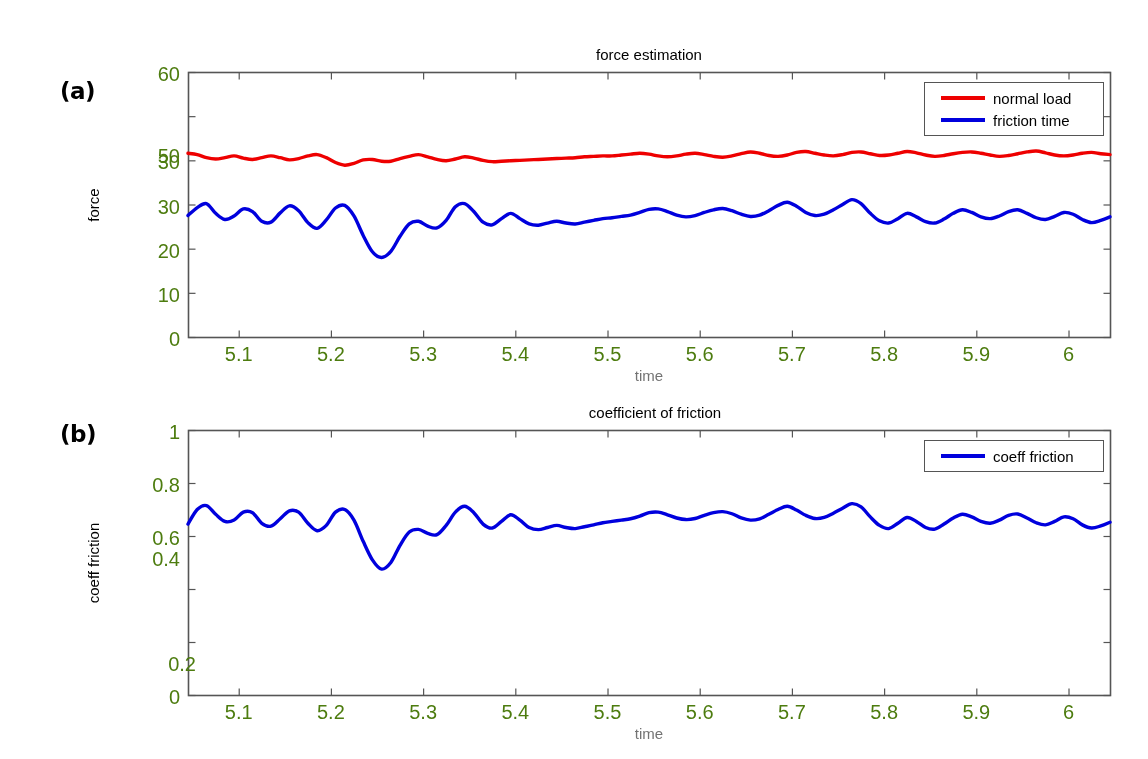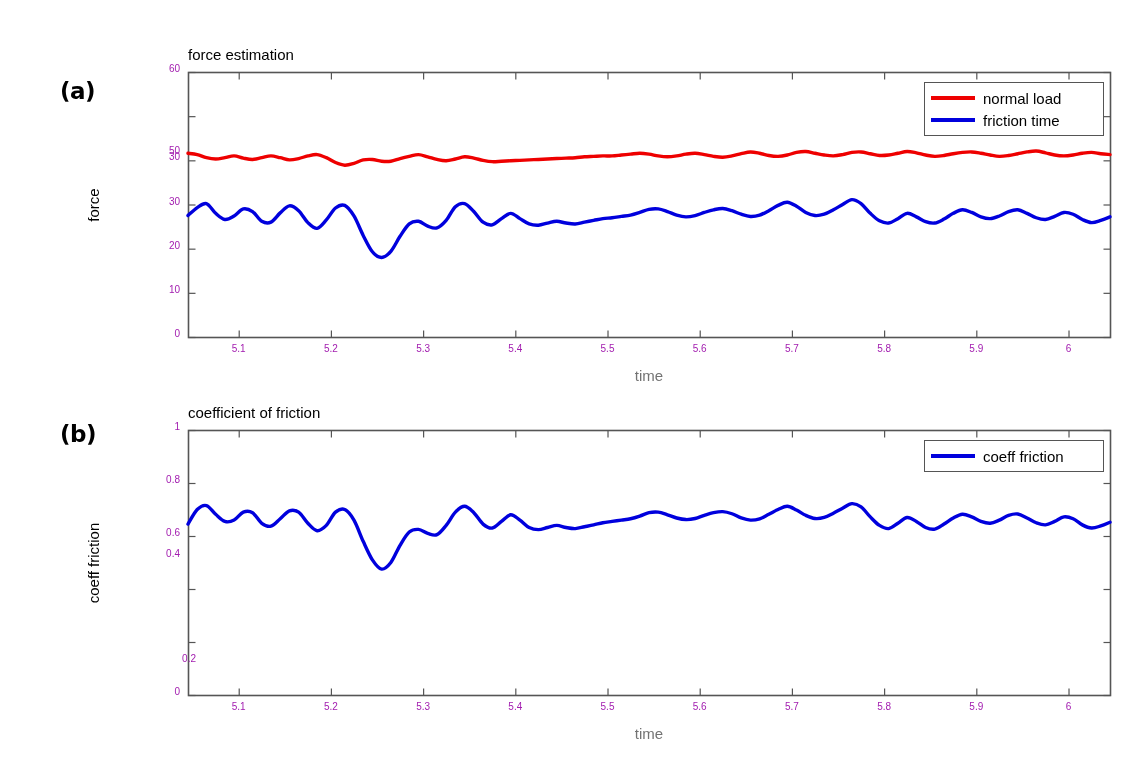--- a/index.html
+++ b/index.html
@@ -28,56 +28,57 @@
     color: #000;
     letter-spacing: -0.5px;
   }
   #tag-a { left: 60px; top: 78px; }
   #tag-b { left: 60px; top: 421px; }
 
   .plot-title {
     position: absolute;
     font-size: 15px;
     color: #000;
+    text-align: center;
     white-space: nowrap;
   }
   .axis-label-x {
     position: absolute;
     font-size: 15px;
     color: #737373;
     text-align: center;
     white-space: nowrap;
   }
   .axis-label-y {
     position: absolute;
     font-size: 15px;
     color: #000;
     white-space: nowrap;
     transform-origin: 0 0;
     transform: rotate(-90deg);
   }
   .ticklabel {
     position: absolute;
-    font-size: 10px;
-    color: #a21caf;
+    font-size: 20px;
+    color: #4d7c0f;
     white-space: nowrap;
   }
   .ticklabel.y { text-align: right; }
   .ticklabel.x { text-align: center; }
 
   svg.plotsvg {
     position: absolute;
     overflow: visible;
   }
   .legend-box {
     position: absolute;
     border: 1px solid #555;
     background: #ffffff;
     box-sizing: border-box;
-    padding: 4px 6px;
+    padding: 4px 16px;
   }
   .legend-row {
     display: flex;
     align-items: center;
     height: 22px;
   }
   .legend-swatch {
     width: 44px;
     height: 0;
     border-top-width: 4px;
@@ -149,21 +150,21 @@
         <span class="legend-text">normal load</span>
       </div>
       <div class="legend-row">
         <span class="legend-swatch" style="border-top-color: rgb(0, 0, 221);"></span>
         <span class="legend-text">friction time</span>
       </div>
     </div>
 
   <div class="panel-tag" id="tag-b">(b)</div>
 
-  <div class="plot-title" id="title-b" style="width: 922px; left: 188px; top: 404px;">coefficient of friction</div>
+  <div class="plot-title" id="title-b" style="width: 922px; left: 194px; top: 404px;">coefficient of friction</div>
 
   <div class="axis-label-y" id="ylab-b" style="left: 102px; top: 562.5px; transform: rotate(-90deg) translate(-50%, -100%);">coeff friction</div>
 
   <div class="axis-label-x" id="xlab-b" style="width: 922px; left: 188px; top: 725px;">time</div>
 
   <svg class="plotsvg" id="svg-b" width="924" height="267" viewBox="0 0 924 267" style="left: 188px; top: 430px;">
       <rect x="0.5" y="0.5" width="922" height="265" fill="#ffffff" stroke="#555555" stroke-width="1.6"></rect>
       <line x1="51.20999999999974" y1="0.5" x2="51.20999999999974" y2="7.5" stroke="#555555" stroke-width="1.2"></line>
       <line x1="51.20999999999974" y1="265.5" x2="51.20999999999974" y2="258.5" stroke="#555555" stroke-width="1.2"></line>
       <line x1="143.41000000000022" y1="0.5" x2="143.41000000000022" y2="7.5" stroke="#555555" stroke-width="1.2"></line>

